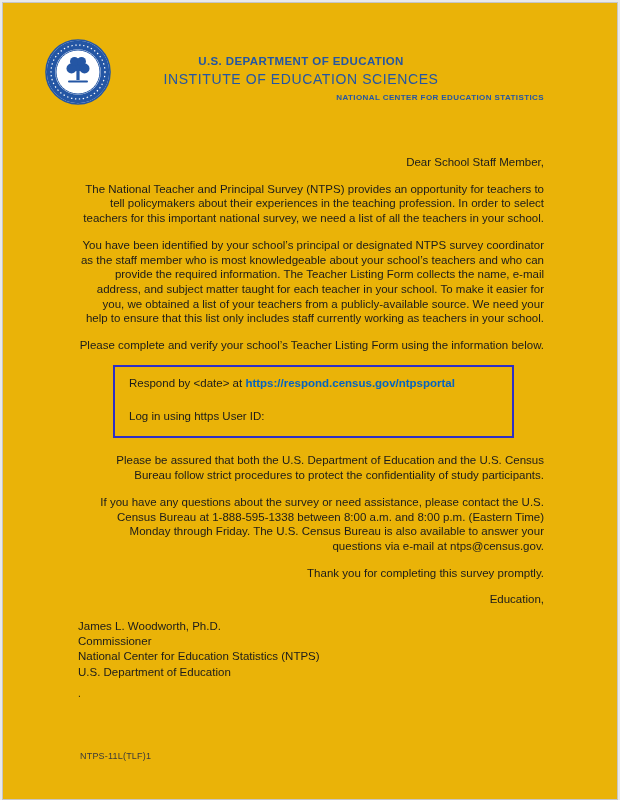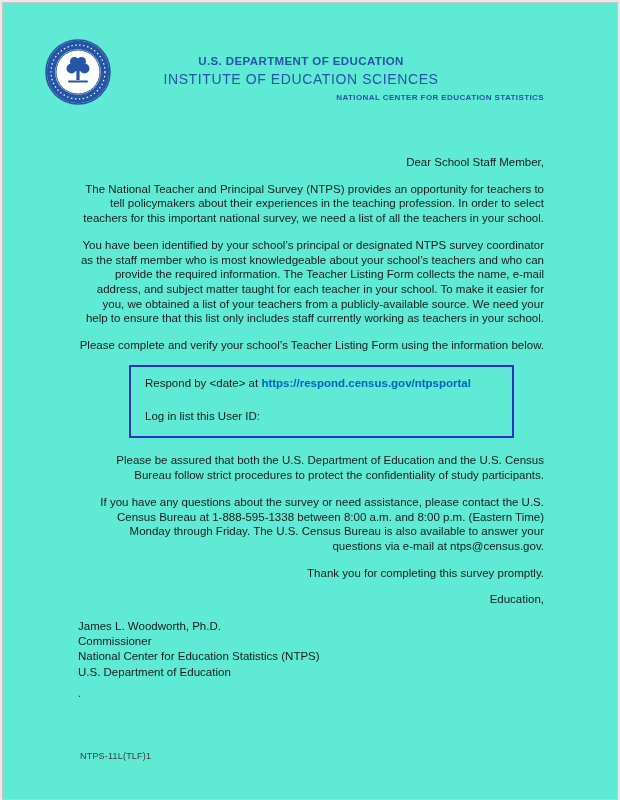--- a/index.html
+++ b/index.html
@@ -5,21 +5,21 @@
   html, body { margin: 0; padding: 0; }
   body {
     width: 620px; height: 800px;
     background: #e9e9e9;
     font-family: "Liberation Sans", sans-serif;
     position: relative;
   }
   .page {
     position: absolute;
     top: 2px; left: 2px; right: 2px; bottom: 0;
-    background: #5eead4;
+    background: #eab308;
     border: 1px solid #c6c6c6;
     overflow: hidden;
   }
   
   .letterhead { position: relative; height: 105px; }
   .seal {
     position: absolute; left: 42px; top: 36px;
     width: 66px; height: 66px;
   }
   .hdr-center {
@@ -38,21 +38,21 @@
     color: #2456a4; text-align: center;
   }
   
   .content {
     padding: 47px 73px 0 75px;
     font-size: 11.5px; line-height: 1.28; color: #1b1b1b;
   }
   .content p { margin: 0 0 12px 0; text-align: right; }
   .respond-box {
     border: 2px solid #2f2fc4;
-    margin: 12px 30px 15px 51px;
+    margin: 12px 30px 15px 35px;
     padding: 9px 14px 13px 14px;
   }
   .respond-line { margin-bottom: 18px; }
   .url {
     color: #0563c1; font-weight: 700; text-decoration: none;
   }
   .closing { margin-bottom: 12px; }
   .sig div { line-height: 1.32; }
   .stray-dot { margin-top: 8px; font-size: 10px; }
   .footer {
@@ -91,21 +91,21 @@
   </div>
 
   <div class="content">
     <p>Dear School Staff Member,</p>
     <p>The National Teacher and Principal Survey (NTPS) provides an opportunity for teachers to tell policymakers about their experiences in the teaching profession. In order to select teachers for this important national survey, we need a list of all the teachers in your school.</p>
     <p>You have been identified by your school’s principal or designated NTPS survey coordinator as the staff member who is most knowledgeable about your school’s teachers and who can provide the required information. The Teacher Listing Form collects the name, e-mail address, and subject matter taught for each teacher in your school. To make it easier for you, we obtained a list of your teachers from a publicly-available source. We need your help to ensure that this list only includes staff currently working as teachers in your school.</p>
     <p>Please complete and verify your school’s Teacher Listing Form using the information below.</p>
 
     <div class="respond-box">
       <div class="respond-line"><span>Respond by &lt;date&gt; at </span><a href="#" class="url">https://respond.census.gov/ntpsportal</a></div>
-      <div class="login-line">Log in list this User ID:</div>
+      <div class="login-line">Log in using https User ID:</div>
     </div>
 
     <p>Please be assured that both the U.S. Department of Education and the U.S. Census Bureau follow strict procedures to protect the confidentiality of study participants.</p>
     <p>If you have any questions about the survey or need assistance, please contact the U.S. Census Bureau at 1-888-595-1338 between 8:00 a.m. and 8:00 p.m. (Eastern Time) Monday through Friday. The U.S. Census Bureau is also available to answer your questions via e-mail at ntps@census.gov.</p>
     <p>Thank you for completing this survey promptly.</p>
     <p class="closing">Education,</p>
 
     <div class="sig">
       <div>James L. Woodworth, Ph.D.</div>
       <div>Commissioner</div>

